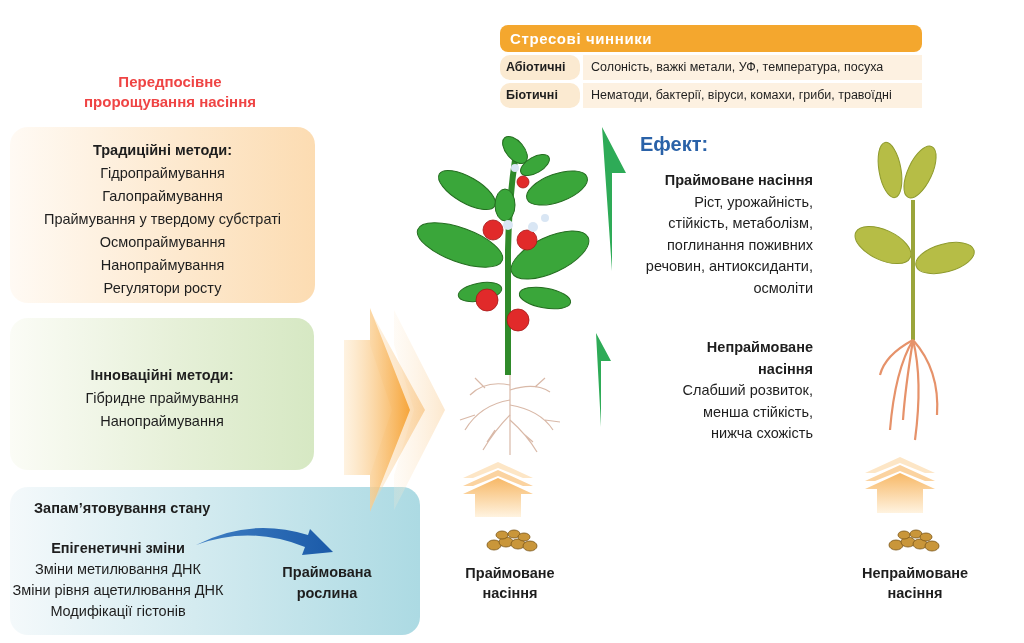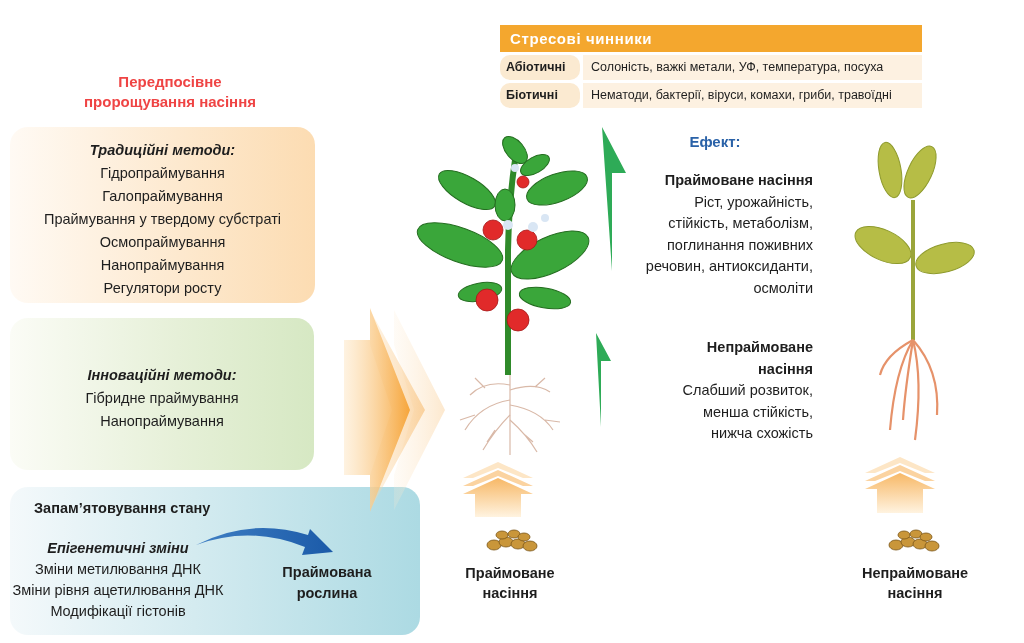--- a/index.html
+++ b/index.html
@@ -8,27 +8,27 @@
   .abs { position:absolute; }
   .title-blue { color:#ef4444; font-weight:bold; font-size:15px; text-align:center; line-height:20px; }
   .box { position:absolute; border-radius:18px; }
   .box-orange { left:10px; top:127px; width:305px; height:176px;
     background:linear-gradient(90deg,#fffaf4 0%,#fde9cf 55%,#fcdcb2 100%); }
   .box-green { left:10px; top:318px; width:304px; height:152px;
     background:linear-gradient(90deg,#fbfcf6 0%,#e6f0d8 55%,#d6e8c3 100%); }
   .box-blue { left:10px; top:487px; width:410px; height:148px;
     background:linear-gradient(90deg,#f4f9fb 0%,#d4ebf0 45%,#acdae3 100%); }
   .boxtext { position:absolute; text-align:center; font-size:14.5px; line-height:23px; }
-  .boxtext .h { font-weight:bold;font-style:italic; }
+  .boxtext .h { font-weight:bold; }
   .table { position:absolute; left:500px; top:25px; width:422px; }
-  .thead { background:#f4a72e; color:#fff; font-weight:bold; font-size:15px; height:27px; line-height:27px; padding-left:10px; letter-spacing:0.6px; }
+  .thead { background:#f4a72e; color:#fff; font-weight:bold; font-size:15px; height:27px; line-height:27px; padding-left:10px; letter-spacing:0.6px;border-radius:8px; }
   .trow { display:flex; margin-top:3px; height:25px; line-height:25px; font-size:12.5px; }
   .tlabel { width:80px; background:#fbead1; font-weight:bold; padding-left:6px; box-sizing:border-box;border-radius:10px; }
   .tval { flex:1; background:#fdf1e1; margin-left:3px; padding-left:8px; }
-  .effect-title { left:640px; top:133px; width:150px; text-align:center; color:#2a62a8; font-weight:bold; font-size:15px; }
+  .effect-title { left:640px; top:133px; width:150px; color:#2a62a8; font-weight:bold; font-size:20px; }
   .effect-block { position:absolute; text-align:right; font-size:14.5px; line-height:21.5px; }
   .effect-block .h { font-weight:bold; }
   .seed-label { position:absolute; text-align:center; font-weight:bold; font-size:14.5px; line-height:20px; }
   .primed-plant-label { position:absolute; left:272px; top:562px; width:110px; text-align:center; font-weight:bold; font-size:14.5px; line-height:21px; }
 </style>
 </head>
 <body>
 
 <div class="abs title-blue" style="left:60px;top:72px;width:220px;">
   <div>Передпосівне</div>

